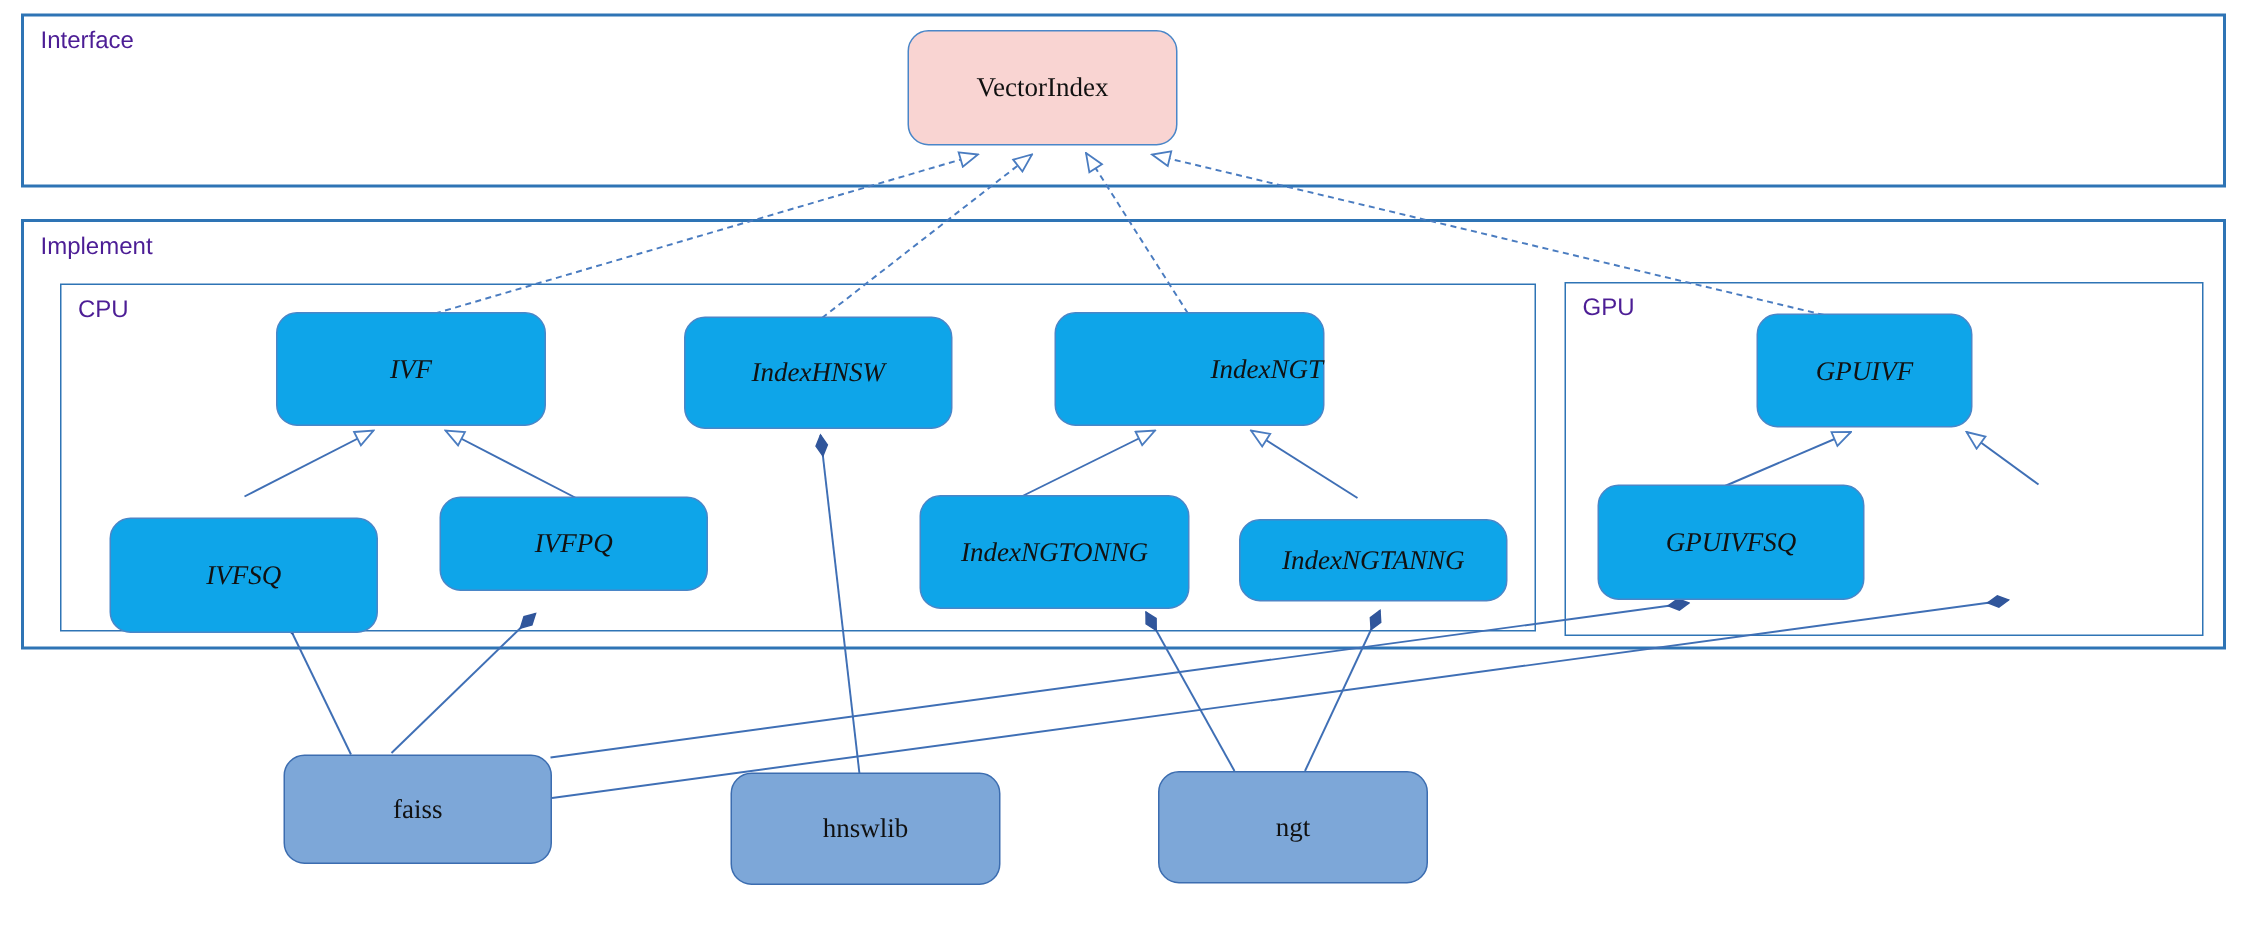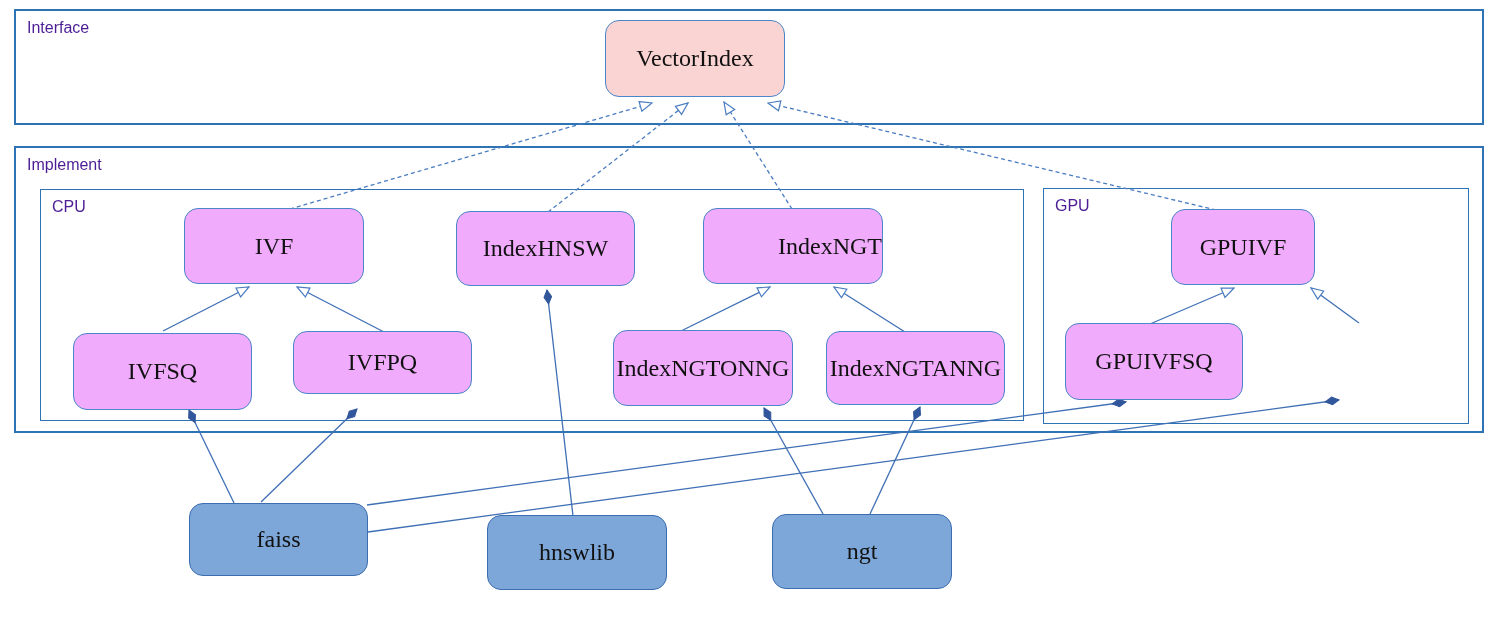--- a/index.html
+++ b/index.html
@@ -38,33 +38,33 @@
   
   svg.edges{position:absolute;left:0;top:0;z-index:2;pointer-events:none;}
   
   .node{
     position:absolute;z-index:3;
     border:1.6px solid #4a86c8;
     border-radius:14px;
     box-sizing:border-box;
     display:flex;align-items:center;justify-content:center;
     font-family:"Liberation Serif",serif;
-    font-size:24px;color:#111111;
+    font-size:18px;color:#111111;
   }
-  .node.green{background:#f0abfc;}
+  .node.green{background:#0ea5e9;font-style:italic;}
   .node.pink{background:#f9d4d2;}
   .node.blue{background:#7da7d8;border-color:#3c6db0;}
   .n-vectorindex{left:605px;top:20px;width:180px;height:77px;}
   .n-ivf{left:184px;top:208px;width:180px;height:76px;}
   .n-indexhnsw{left:456px;top:211px;width:179px;height:75px;}
   .n-indexngt{left:703px;top:208px;width:180px;height:76px;justify-content:flex-end;}
-  .n-ivfsq{left:73px;top:333px;width:179px;height:77px;}
+  .n-ivfsq{left:73px;top:345px;width:179px;height:77px;}
   .n-ivfpq{left:293px;top:331px;width:179px;height:63px;}
   .n-indexngtonng{left:613px;top:330px;width:180px;height:76px;}
-  .n-indexngtanng{left:826px;top:331px;width:179px;height:74px;text-align:right;}
+  .n-indexngtanng{left:826px;top:346px;width:179px;height:55px;text-align:right;}
   .n-gpuivf{left:1171px;top:209px;width:144px;height:76px;}
   .n-gpuivfsq{left:1065px;top:323px;width:178px;height:77px;}
   .n-gpuivfpq{left:1267px;top:322px;width:179px;height:76px;}
   .n-faiss{left:189px;top:503px;width:179px;height:73px;}
   .n-hnswlib{left:487px;top:515px;width:180px;height:75px;}
   .n-ngt{left:772px;top:514px;width:180px;height:75px;}
 </style>
 </head>
 <body>
 

